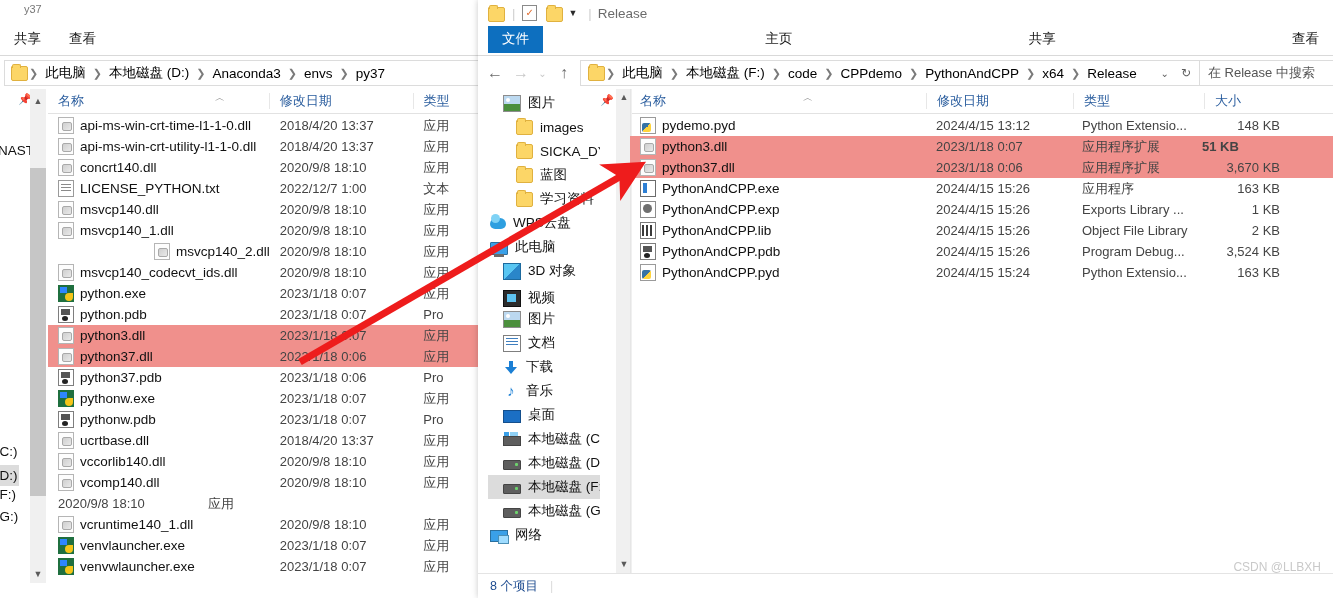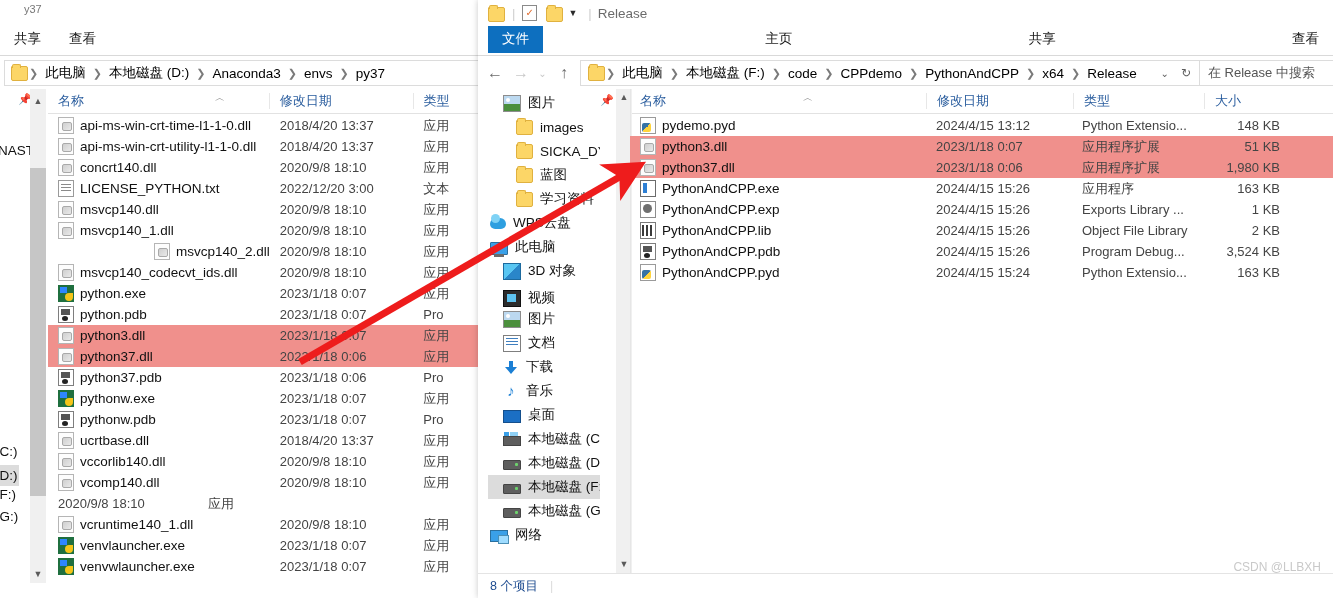--- a/index.html
+++ b/index.html
@@ -216,21 +216,21 @@
           <span class="nm-txt">concrt140.dll</span>
         </div>
         <div class="cell" style="width: 140px; padding-left: 10px;">2020/9/8 18:10</div>
         <div class="cell" style="width: 70px; padding-left: 10px;">应用</div>
       </div>
       <div class="row">
         <div class="nm" style="width: 222px; padding-left: 10px;">
           <span class="ico txt"></span>
           <span class="nm-txt">LICENSE_PYTHON.txt</span>
         </div>
-        <div class="cell" style="width: 140px; padding-left: 10px;">2022/12/20 3:00</div>
+        <div class="cell" style="width: 140px; padding-left: 10px;">2022/12/7 1:00</div>
         <div class="cell" style="width: 70px; padding-left: 10px;">文本</div>
       </div>
       <div class="row">
         <div class="nm" style="width: 222px; padding-left: 10px;">
           <span class="ico dll"></span>
           <span class="nm-txt">msvcp140.dll</span>
         </div>
         <div class="cell" style="width: 140px; padding-left: 10px;">2020/9/8 18:10</div>
         <div class="cell" style="width: 70px; padding-left: 10px;">应用</div>
       </div>
@@ -534,30 +534,30 @@
         <div class="cell" style="width: 120px; padding-left: 10px;">Python Extensio...</div>
         <div class="cell" style="width: 78px; padding-left: 0px; text-align: right; padding-right: 14px;">148 KB</div>
       </div>
       <div class="row hl">
         <div class="nm" style="width: 286px; padding-left: 10px;">
           <span class="ico dll"></span>
           <span class="nm-txt">python3.dll</span>
         </div>
         <div class="cell" style="width: 136px; padding-left: 10px;">2023/1/18 0:07</div>
         <div class="cell" style="width: 120px; padding-left: 10px;">应用程序扩展</div>
-        <div class="cell" style="width: 78px; padding-left: 0px; text-align: right; padding-right: 14px;">51 KB</div>
+        <div class="cell" style="width: 78px; padding-left: 0px; padding-right: 14px; font-weight: bold;">51 KB</div>
       </div>
       <div class="row hl">
         <div class="nm" style="width: 286px; padding-left: 10px;">
           <span class="ico dll"></span>
           <span class="nm-txt">python37.dll</span>
         </div>
         <div class="cell" style="width: 136px; padding-left: 10px;">2023/1/18 0:06</div>
         <div class="cell" style="width: 120px; padding-left: 10px;">应用程序扩展</div>
-        <div class="cell" style="width: 78px; padding-left: 0px; text-align: right; padding-right: 14px;">1,980 KB</div>
+        <div class="cell" style="width: 78px; padding-left: 0px; text-align: right; padding-right: 14px;">3,670 KB</div>
       </div>
       <div class="row">
         <div class="nm" style="width: 286px; padding-left: 10px;">
           <span class="ico appexe"></span>
           <span class="nm-txt">PythonAndCPP.exe</span>
         </div>
         <div class="cell" style="width: 136px; padding-left: 10px;">2024/4/15 15:26</div>
         <div class="cell" style="width: 120px; padding-left: 10px;">应用程序</div>
         <div class="cell" style="width: 78px; padding-left: 0px; text-align: right; padding-right: 14px;">163 KB</div>
       </div>

